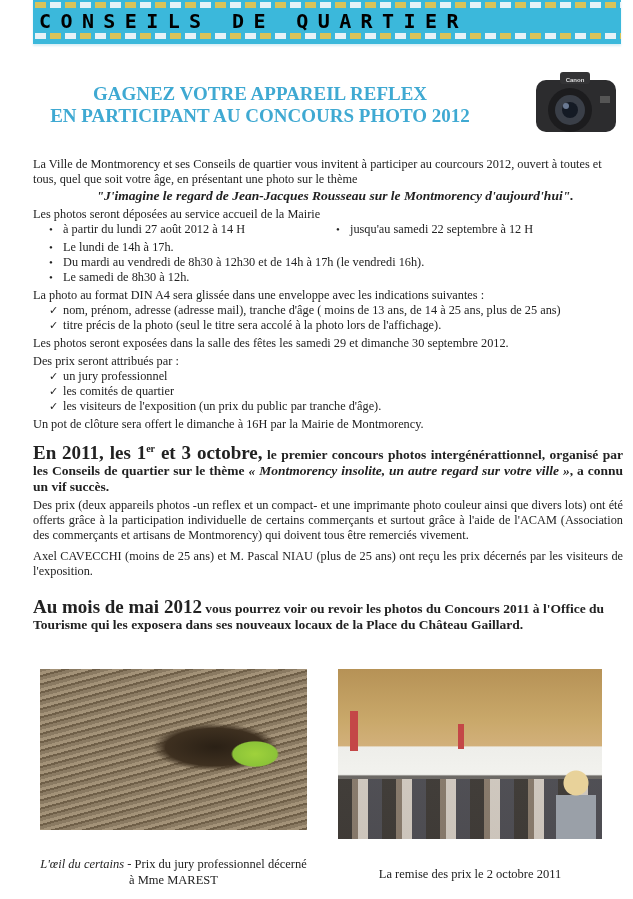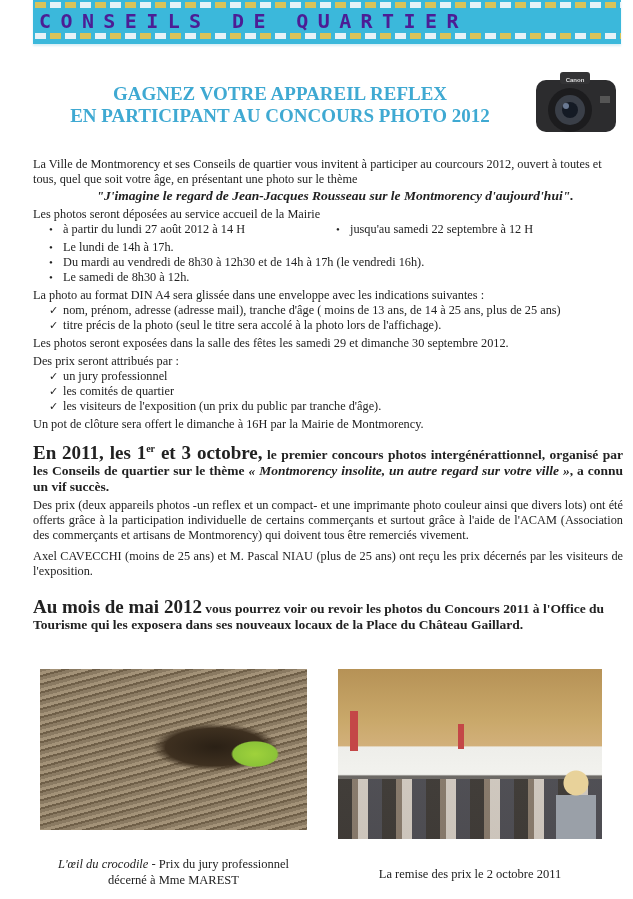--- a/index.html
+++ b/index.html
@@ -14,28 +14,27 @@
   }
   .banner .squares {
     position: absolute; left: 2px; right: 0; height: 6px; display: flex; gap: 4px;
   }
   .banner .squares.top { top: 2px; }
   .banner .squares.bottom { top: 33px; }
   .banner .sq { width: 11px; height: 6px; flex: 0 0 11px; }
   .banner .title {
     position: absolute; left: 6px; top: 11px; right: 0;
     font-family: "DejaVu Sans Mono", monospace; font-weight: bold;
-    font-size: 20px; letter-spacing: 9.4px; color: #4c1d95; white-space: pre;
+    font-size: 20px; letter-spacing: 9.4px; color: #000000; white-space: pre;
     line-height: 20px;
   }
   .headline {
     position: absolute; left: 0; width: 520px; top: 83px; text-align: center;
     color: #3fa9d2; font-weight: bold; font-size: 19px; line-height: 22px;
     font-family: "Liberation Serif", serif;
-    padding-left: 20px;
   }
   .camera {
     position: absolute; left: 530px; top: 66px; width: 92px; height: 72px;
   }
   .doc { position: absolute; left: 33px; top: 157px; width: 590px; font-size: 12.3px; line-height: 15px; }
   p { margin: 0; }
   .intro { margin-bottom: 0; }
   .theme { font-weight: bold; font-style: italic; font-size: 13.5px; text-align: center; margin: 1px 0 4px 14px; }
   .two-col { display: flex; padding-left: 16px; }
   .two-col .b { width: 290px; }
@@ -234,14 +233,14 @@
 </div>
 
 <div class="photo1"></div>
 <div class="photo2">
   <div class="p2-flag1"></div>
   <div class="p2-flag2"></div>
   <div class="p2-crowd"></div>
   <div class="p2-woman"></div>
 </div>
 
-<div class="cap1"><i>L'œil du crocodile</i><span> - Prix du jury professionnel décerné à Mme MAREST</span></div>
+<div class="cap1"><i>L'œil du certains</i><span> - Prix du jury professionnel décerné à Mme MAREST</span></div>
 <div class="cap2">La remise des prix le 2 octobre 2011</div>
 
 </body></html>

